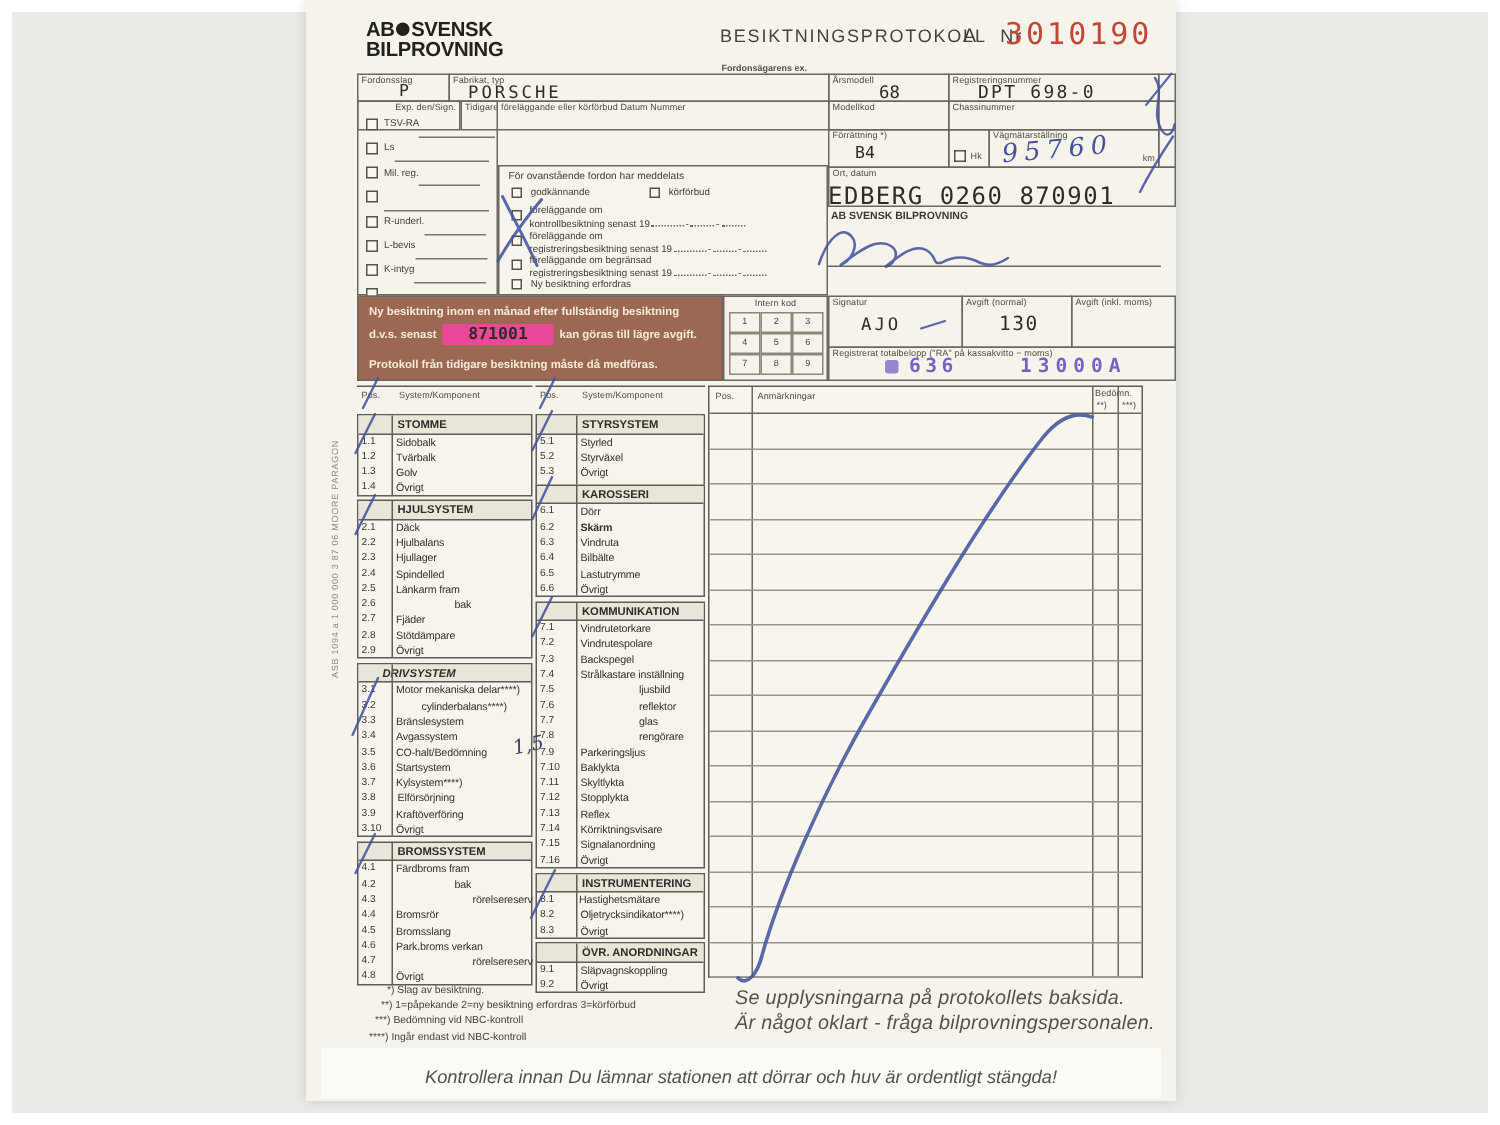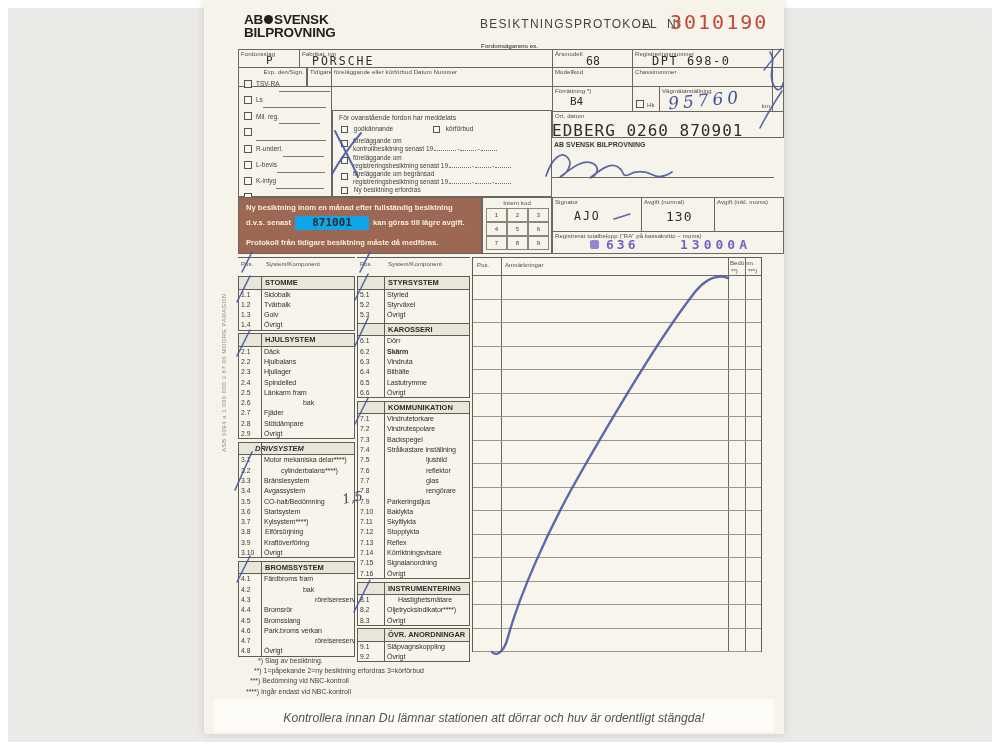--- a/index.html
+++ b/index.html
@@ -34,21 +34,21 @@
                background:#f7f4eb; }
   #meddelats .t { position:absolute; left:6px; top:3px; font-size:6.8px; color:#3f3d36; }
   .m-item { position:absolute; font-size:6.5px; color:#3f3d36; }
   .m-item .cbx { width:7px; height:7px; }
   .leader { display:inline-block; border-bottom:1px dotted #6f6c62; height:6px; margin:0 1px; }
   
   #banner { left:34px; top:197px; width:244px; height:57px; background:#9c6853; border:1px solid #6a675e; }
   #banner .b1 { position:absolute; left:7px; top:5px; font-size:7.6px; font-weight:bold; color:#f7ecd9; }
   #banner .b2 { position:absolute; left:7px; top:18px; font-size:7.6px; font-weight:bold; color:#f7ecd9; }
   #banner .b3 { position:absolute; left:7px; top:40px; font-size:7.6px; font-weight:bold; color:#f7ecd9; }
-  #banner .datebox { display:inline-block; width:74px; height:14px; background:#0ea5e9;
+  #banner .datebox { display:inline-block; width:74px; height:14px; background:#ec4899;
                      vertical-align:middle; margin:0 4px; text-align:center; font-size:11px;
                      font-style:normal; line-height:14px; }
   
   #grid9 { position:absolute; left:282px; top:208px; width:63px; height:42px; }
   #grid9 .gc { position:absolute; width:21px; height:14px; border:1px solid #8a877c;
                font-size:6px; color:#44423b; text-align:center; line-height:13px; }
   .stamp { font-family:"DejaVu Sans Mono", monospace; color:#7a5fc5; font-weight:bold; }
   
   .sec { position:absolute; border:1px solid #5f5d55; background:#f7f4eb; }
   .sech { height:12.5px; background:#e8e5d9; border-bottom:1px solid #5f5d55;
@@ -321,21 +321,21 @@
         <div class="srow"><span class="spos" style="width: 26px; padding-left: 2px;">7.11</span><span class="slbl" style="padding-left: 3px;">Skyltlykta</span></div>
         <div class="srow"><span class="spos" style="width: 26px; padding-left: 2px;">7.12</span><span class="slbl" style="padding-left: 3px;">Stopplykta</span></div>
         <div class="srow"><span class="spos" style="width: 26px; padding-left: 2px;">7.13</span><span class="slbl" style="padding-left: 3px;">Reflex</span></div>
         <div class="srow"><span class="spos" style="width: 26px; padding-left: 2px;">7.14</span><span class="slbl" style="padding-left: 3px;">Körriktningsvisare</span></div>
         <div class="srow"><span class="spos" style="width: 26px; padding-left: 2px;">7.15</span><span class="slbl" style="padding-left: 3px;">Signalanordning</span></div>
         <div class="srow"><span class="spos" style="width: 26px; padding-left: 2px;">7.16</span><span class="slbl" style="padding-left: 3px;">Övrigt</span></div>
       </div>
       <div class="sec" style="left: 153px; top: 581.5px; width: 113px; height: 44.4px;">
         <div class="sech" style="padding-left: 30px;">INSTRUMENTERING</div>
         <div class="posline" style="left: 26px;"></div>
-        <div class="srow"><span class="spos" style="width: 26px; padding-left: 2px;">8.1</span><span class="slbl" style="padding-left: 14px;">Hastighetsmätare</span></div>
+        <div class="srow"><span class="spos" style="width: 26px; padding-left: 2px;">8.1</span><span class="slbl" style="padding-left: 2px;">Hastighetsmätare</span></div>
         <div class="srow"><span class="spos" style="width: 26px; padding-left: 2px;">8.2</span><span class="slbl" style="padding-left: 3px;">Oljetrycksindikator****)</span></div>
         <div class="srow"><span class="spos" style="width: 26px; padding-left: 2px;">8.3</span><span class="slbl" style="padding-left: 3px;">Övrigt</span></div>
       </div>
       <div class="sec" style="left: 153px; top: 628.4px; width: 113px; height: 34.1px;">
         <div class="sech" style="padding-left: 30px;">ÖVR. ANORDNINGAR</div>
         <div class="posline" style="left: 26px;"></div>
         <div class="srow"><span class="spos" style="width: 26px; padding-left: 2px;">9.1</span><span class="slbl" style="padding-left: 3px;">Släpvagnskoppling</span></div>
         <div class="srow"><span class="spos" style="width: 26px; padding-left: 2px;">9.2</span><span class="slbl" style="padding-left: 3px;">Övrigt</span></div>
       </div>
     </div>
@@ -369,20 +369,24 @@
         <div class="rrow" style="top: 393px;"></div>
       </div>
   </div>
 
   <div class="abs" id="footnotes">
       <div style="padding-left: 12px;">*) Slag av besiktning.</div>
       <div style="padding-left: 8px;">**) 1=påpekande 2=ny besiktning erfordras 3=körförbud</div>
       <div style="padding-left: 4px;">***) Bedömning vid NBC-kontroll</div>
       <div style="padding-left: 0px;">****) Ingår endast vid NBC-kontroll</div>
     </div>
+  <div class="abs ital" id="backinfo">
+    <div>Se upplysningarna på protokollets baksida.</div>
+    <div>Är något oklart - fråga bilprovningspersonalen.</div>
+  </div>
   <div class="abs" id="bottombar">
     <div class="ital">Kontrollera innan Du lämnar stationen att dörrar och huv är ordentligt stängda!</div>
   </div>
   <div class="abs" id="marginnote">ASB 1094 a 1 000 000 3 87 06 MOORE PARAGON</div>
 
   <div class="abs pen" style="left:138px;top:490px;font-size:13px;transform:rotate(-12deg);color:#3a4570;">1,5</div>
 
   <svg class="overlay" width="580" height="734" viewBox="0 0 580 734">
     <g fill="none" stroke="#4454a0" stroke-linecap="round" opacity="0.88">
 

